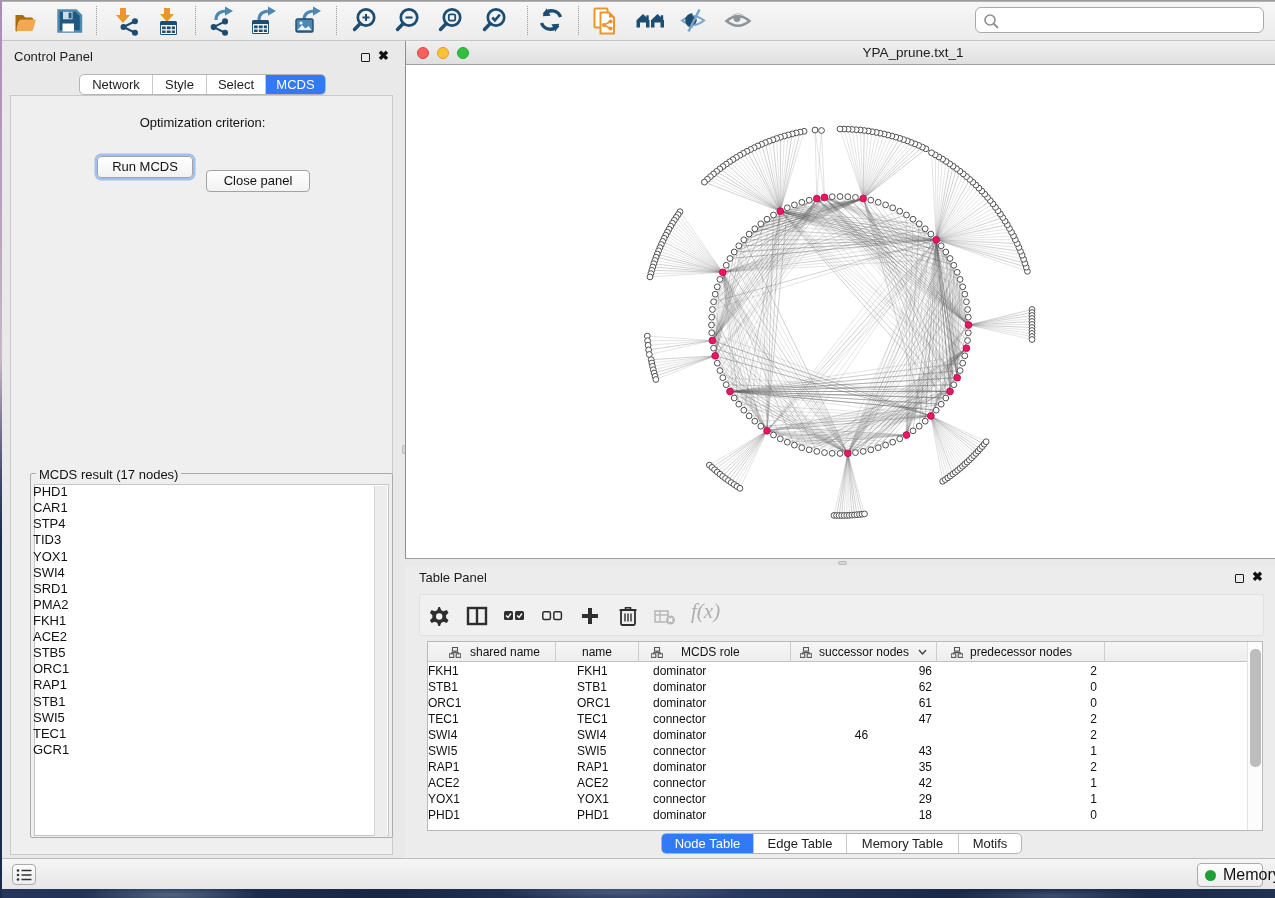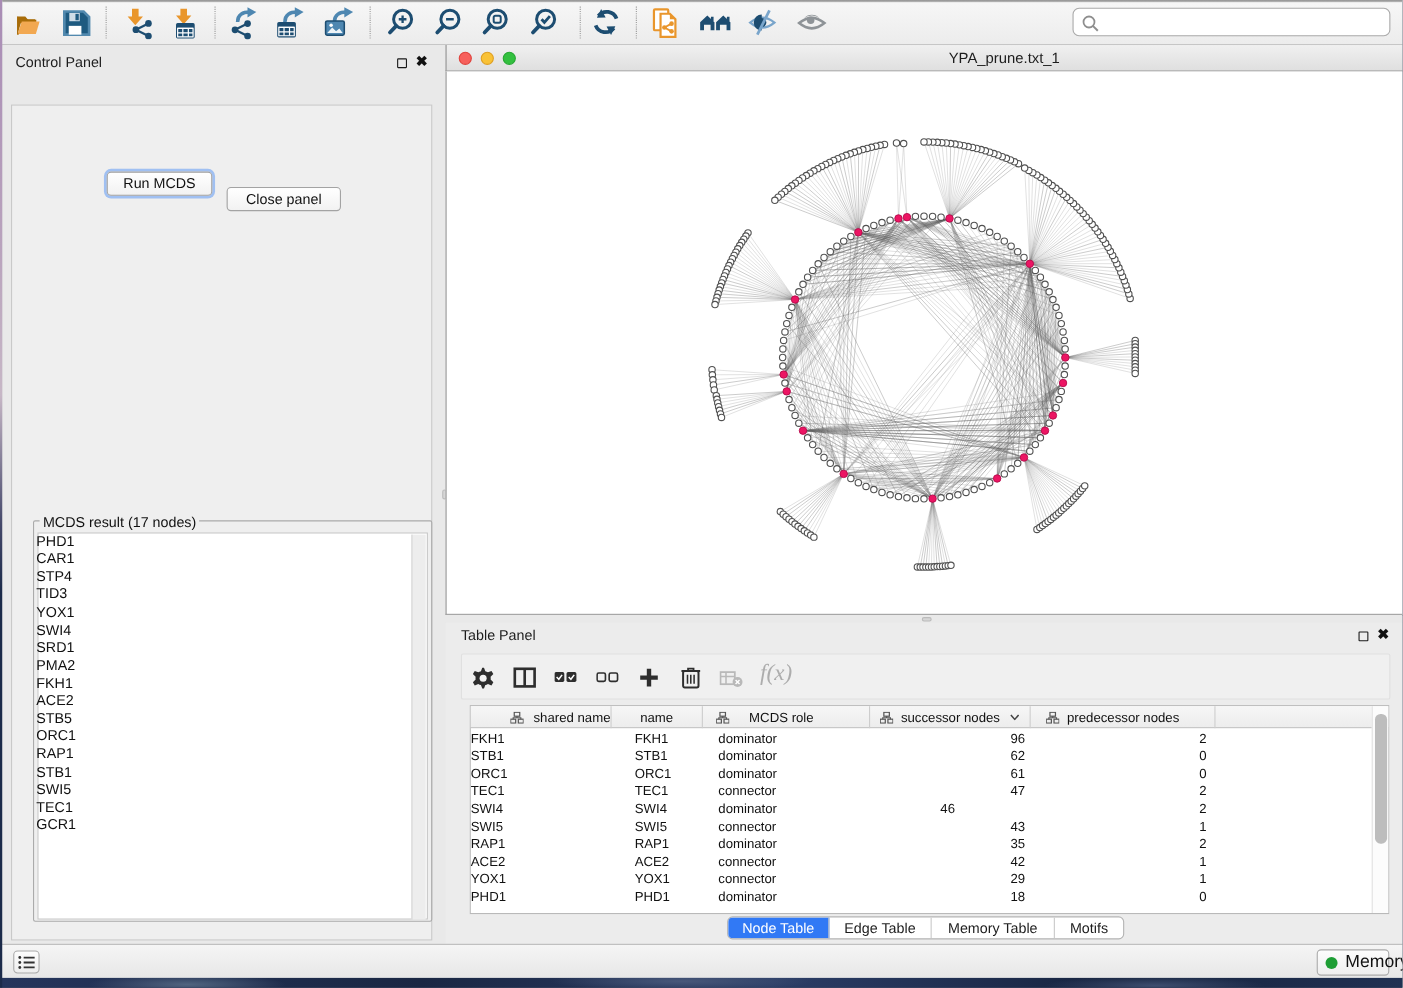--- a/index.html
+++ b/index.html
@@ -228,21 +228,28 @@
         <svg width="18" height="18" viewBox="0 0 18 18" style="position:absolute;left:6px;top:4px">
           <circle cx="8" cy="8" r="5" fill="none" stroke="#8e8e8e" stroke-width="1.6"></circle>
           <path d="M11.5 11.5 L16 16" stroke="#8e8e8e" stroke-width="1.8"></path>
         </svg>
       </div>
     </div>
     <div id="cpanel">
       <div id="cp-title">Control Panel</div>
       <div class="float-btn" style="left:359px"></div>
       <div class="x-ico abs" style="left:376px;top:7px">✖</div>
+      <div class="seg" id="cp-tabs">
+        <div style="width:73px">Network</div>
+        <div style="width:54px">Style</div>
+        <div style="width:59px">Select</div>
+        <div class="sel" style="width:59px">MCDS</div>
+      </div>
       <div id="cp-body">
+        <div id="optlabel">Optimization criterion:</div>
         <div class="btn" id="btn-run">Run MCDS</div>
         <div class="btn" id="btn-close">Close panel</div>
         <div id="gbox">
           <div id="gbox-label">MCDS result (17 nodes)</div>
           <div id="glist">
             <div class="it" style="top:-1.0px">PHD1</div>
             <div class="it" style="top:15.1px">CAR1</div>
             <div class="it" style="top:31.2px">STP4</div>
             <div class="it" style="top:47.4px">TID3</div>
             <div class="it" style="top:63.5px">YOX1</div>
@@ -1214,21 +1221,21 @@
           </svg>
         </div>
         <div class="abs" style="left:271px;top:7px;width:40px;height:26px">
           <svg width="40" height="26" viewBox="0 0 40 26" style="">
             <text x="0" y="16" font-family="Liberation Serif,serif" font-style="italic" font-size="21" fill="#adadad">f(x)</text>
           </svg>
         </div>
       </div>
       <div id="ttable">
         <div id="thead" style="width:834px">
-          <div class="hcell" style="left:0;width:128px;justify-content:flex-end;padding-left:6px">
+          <div class="hcell" style="left:0;width:128px;justify-content:center;padding-left:6px">
             <svg width="12" height="11" viewBox="0 0 12 11">
               <rect x="3.5" y="0.5" width="5" height="3.6" fill="none" stroke="#555" stroke-width="1.1"></rect>
               <rect x="0.2" y="6.8" width="4.6" height="3.6" fill="none" stroke="#555" stroke-width="1.1"></rect>
               <rect x="7.2" y="6.8" width="4.6" height="3.6" fill="none" stroke="#555" stroke-width="1.1"></rect>
               <path d="M6 4.2 V5.5 M2.5 6.8 V5.5 H9.5 V6.8" fill="none" stroke="#555" stroke-width="1"></path>
             </svg>
             <span style="margin-left:9px">shared name</span>
           </div>
           <div class="hcell" style="left:128px;width:83px">
             <span>name</span>

